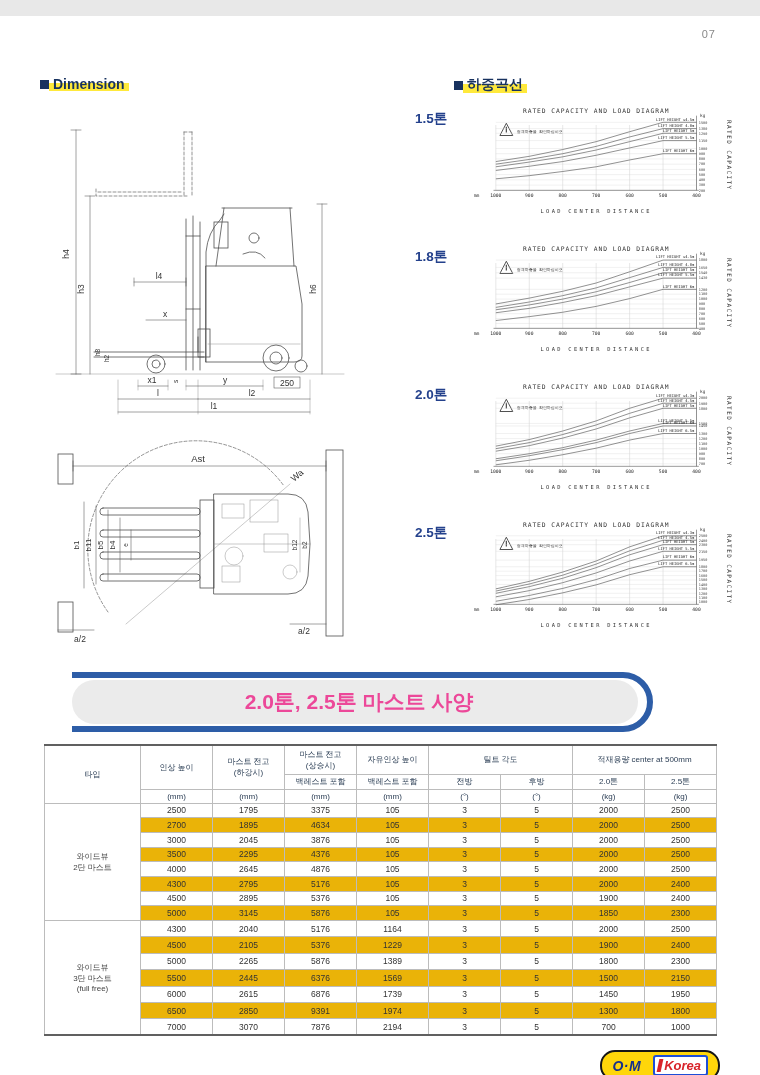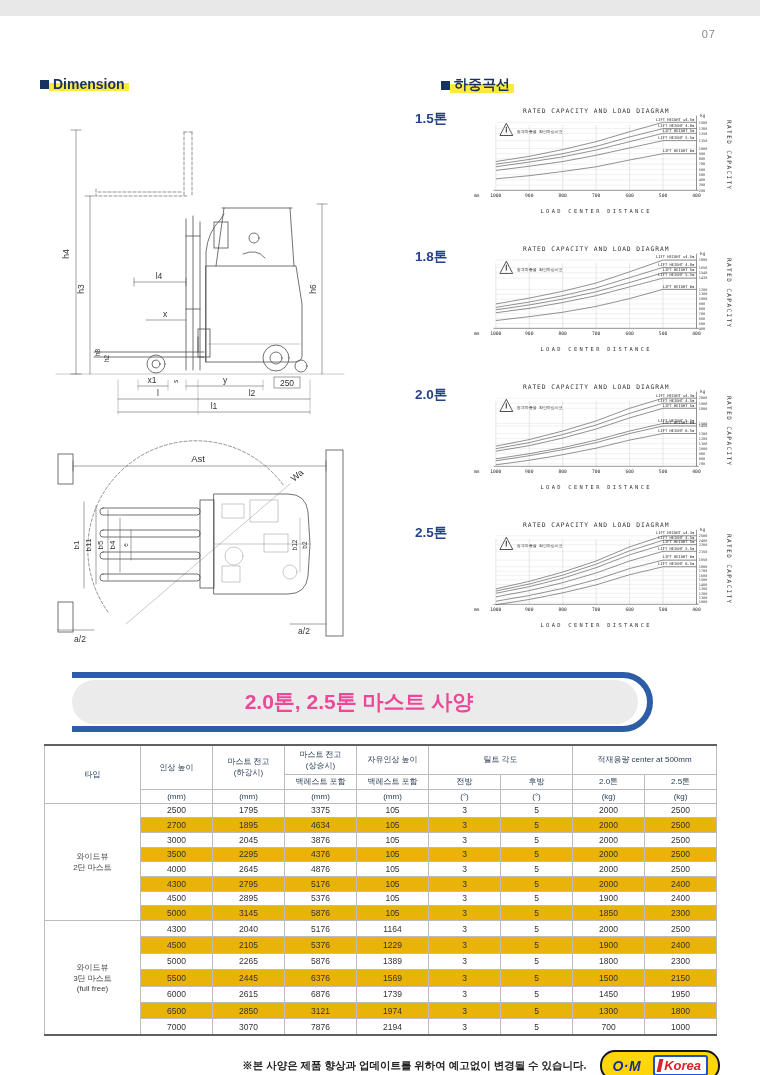--- a/index.html
+++ b/index.html
@@ -2,21 +2,21 @@
 <html><head>
 <meta charset="utf-8">
 <style>
   html,body{margin:0;padding:0;background:#e8e8e8}
   .page{position:relative;width:760px;height:1075px;background:#fff;font-family:"Liberation Sans",sans-serif;overflow:hidden;margin:16px auto}
   .page-num{position:absolute;top:12px;right:44px;font-size:11px;color:#888;letter-spacing:1px}
   .sec-header{position:absolute;display:flex;align-items:center;font-size:14px;font-weight:bold;color:#18325f}
   .bullet{width:9px;height:9px;background:#18325f;flex:none}
   .hl{background:linear-gradient(180deg,rgba(0,0,0,0) 42%,#ffe93b 42%,#ffe93b 96%,rgba(0,0,0,0) 96%);padding:0 4px}
   #dim-header{left:40px;top:60px}
-  #load-header{left:441px;top:60px}
+  #load-header{left:454px;top:60px}
 
   
   .tech{position:absolute}
   .tech text{font-size:8.5px;fill:#333;stroke:none;font-family:"Liberation Sans",sans-serif}
   .tech .sm{font-size:6.5px}
   .tech line,.tech path,.tech rect,.tech circle,.tech polyline{stroke:#4f4f4f;fill:none;stroke-width:0.8;stroke-linecap:round}
   .tech .dash{stroke-dasharray:3 2;stroke-width:0.7;stroke:#666}
   .tech .dim{stroke-width:0.55;stroke:#555}
   .tech .thin{stroke-width:0.45;stroke:#888}
   #side-view{left:38px;top:88px}
@@ -654,42 +654,41 @@
           <td>6876</td>
           <td>1739</td>
           <td>3</td>
           <td>5</td>
           <td>1450</td>
           <td>1950</td>
         </tr>
         <tr class="alt g2">
           <td>6500</td>
           <td>2850</td>
-          <td>3121</td>
+          <td>9391</td>
           <td>1974</td>
           <td>3</td>
           <td>5</td>
           <td>1300</td>
           <td>1800</td>
         </tr>
         <tr class="g2">
           <td>7000</td>
           <td>3070</td>
           <td>7876</td>
           <td>2194</td>
           <td>3</td>
           <td>5</td>
           <td>700</td>
           <td>1000</td>
         </tr>
       </tbody>
   </table>
 
   <div class="footer">
-    <div class="foot-note">※본 사양은 제품 향상과 업데이트를 위하여 예고없이 변경될 수 있습니다.</div>
     <div class="logo">
       <span class="logo-om">O·M</span>
       <span class="logo-korea-box">
         <span class="logo-red-bar"></span>
         <span class="logo-korea">Korea</span>
       </span>
     </div>
   </div>
 
 </div>

